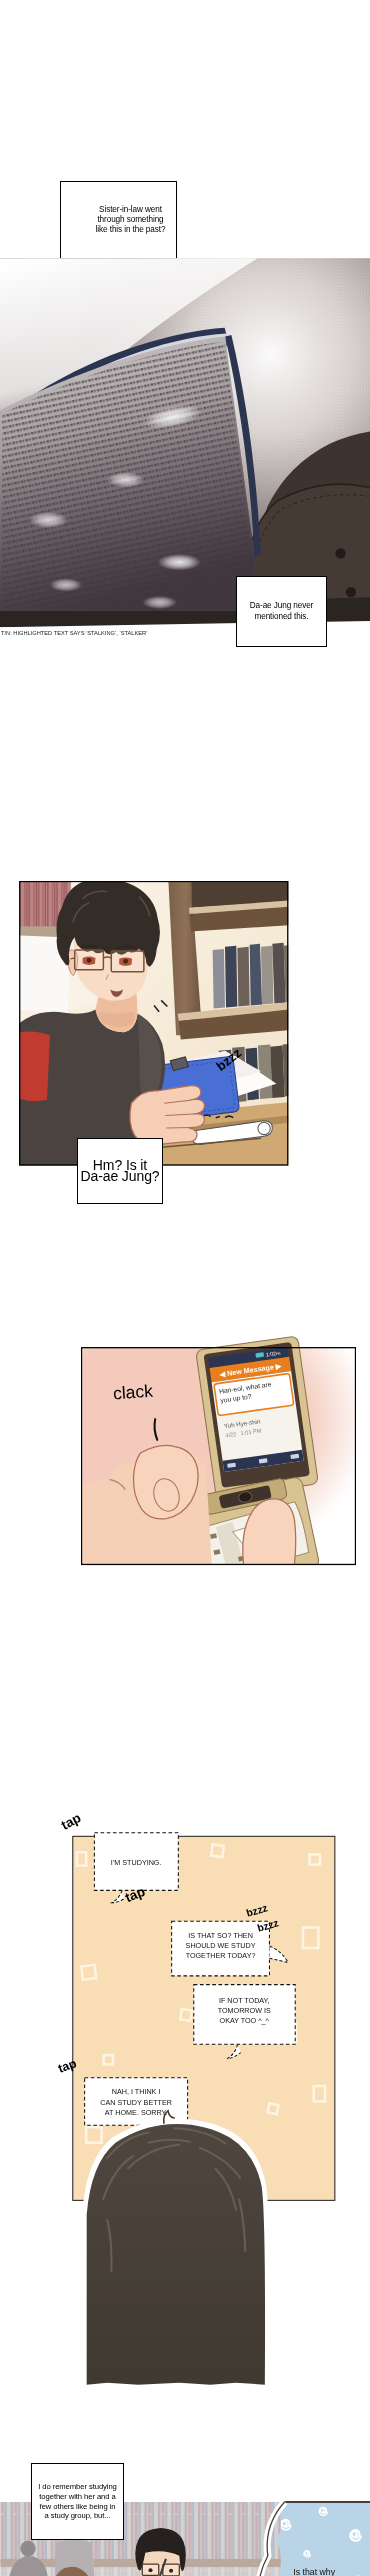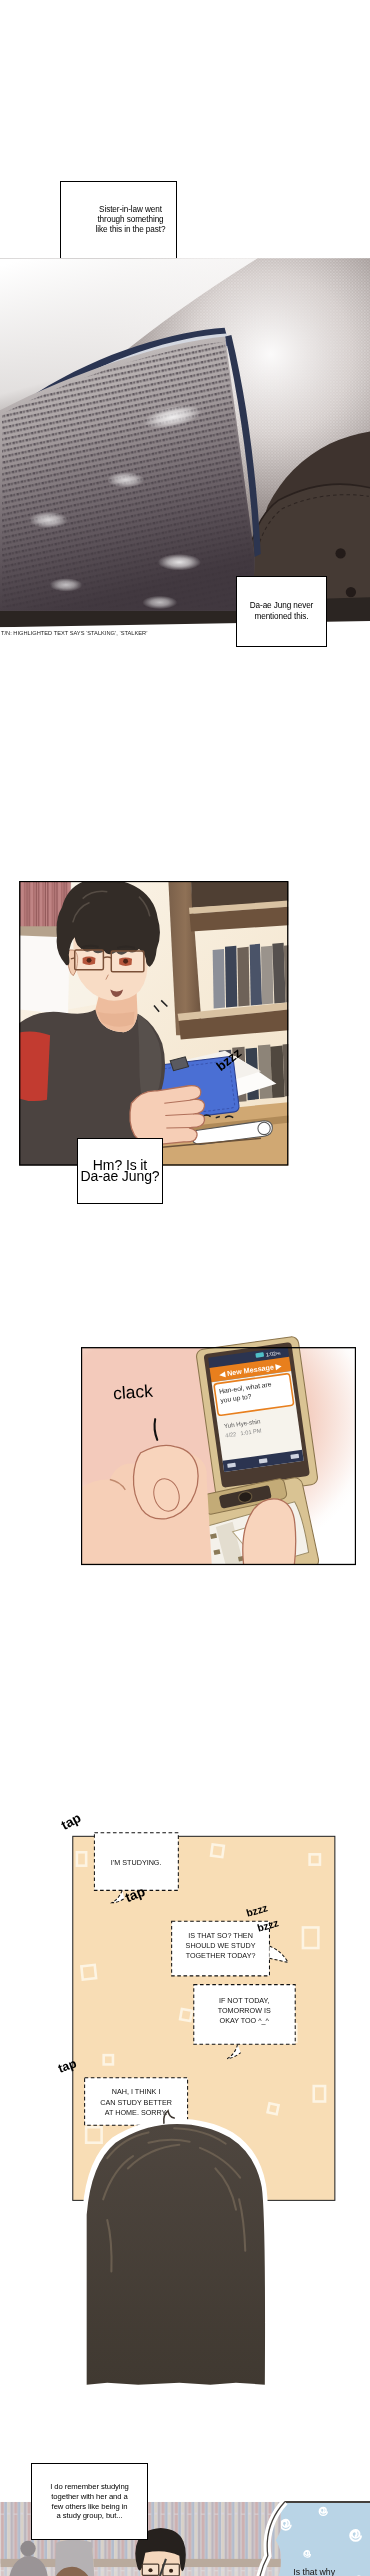--- a/index.html
+++ b/index.html
@@ -507,16 +507,16 @@
 <path d="M130 428 Q166 414 210 420 M136 436 Q168 424 208 430 M224 420 Q260 410 294 418 M222 430 Q258 420 292 428" stroke="#b8b0a6" stroke-width="1.5" fill="none"></path>
 </g>
 
 <path d="M553 85 Q512 130 520 190 Q488 250 508 320 Q478 390 512 450 Q492 510 535 555" fill="none" stroke="#ffffff" stroke-width="14"></path>
 <path d="M553 85 Q512 130 520 190 Q488 250 508 320 Q478 390 512 450 Q492 510 535 555" fill="none" stroke="#44403c" stroke-width="2.5"></path>
 
 <ellipse cx="527" cy="398" rx="22" ry="17" fill="#fff" stroke="#55504c" stroke-width="2.5"></ellipse>
 <ellipse cx="514" cy="443" rx="13" ry="10" fill="#fff" stroke="#55504c" stroke-width="2.5"></ellipse>
 </svg>
 
-<div class="cap" style="left:31px;top:2463px;width:117px;height:77px;font-size:7.7px;line-height:9.8px;">I do remember studying<br>together with her and a<br>few others like being in<br>a study group, but...</div>
+<div class="cap" style="left:31px;top:2463px;width:93px;height:77px;font-size:7.7px;line-height:9.8px;">I do remember studying<br>together with her and a<br>few others like being in<br>a study group, but...</div>
 
 </div>
 
 
 </body></html>

